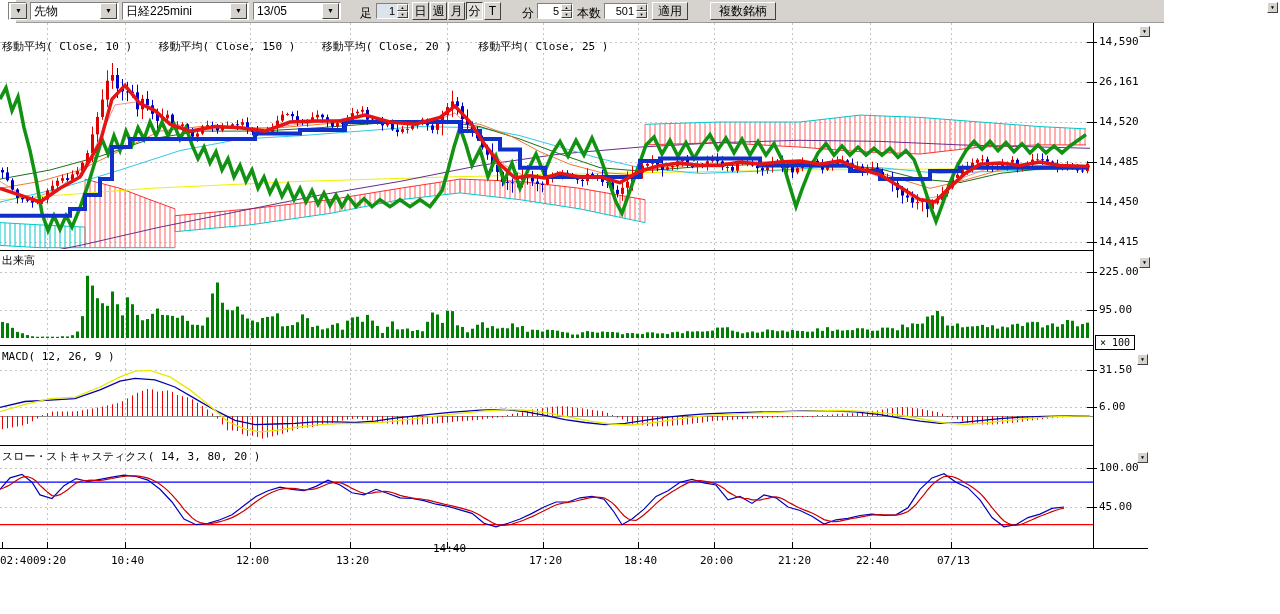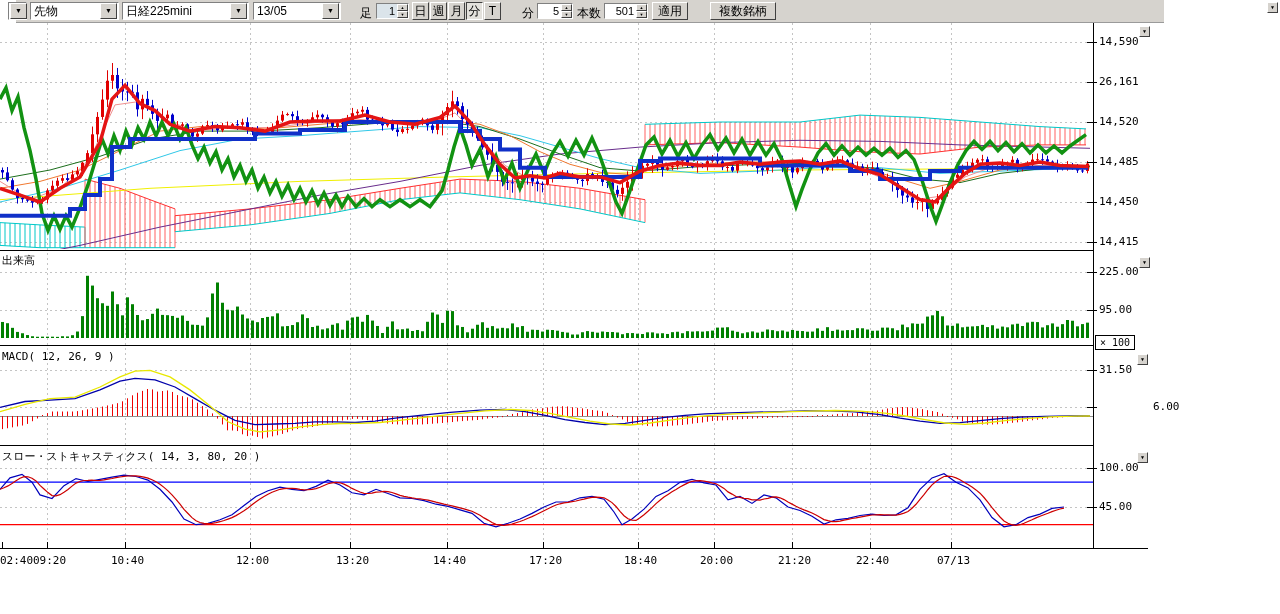--- a/index.html
+++ b/index.html
@@ -1296,20 +1296,21 @@
       <span class="spin-text">501</span>
       <span class="spin-btns">
           <span>▲</span>
           <span>▼</span>
         </span>
       </div>
     <div class="tbtn wide" style="left:636px">適用</div>
     <div class="tbtn xwide" style="left:694px">複数銘柄</div>
   </div>
 
+  <div class="hline" style="left:2px;top:39px">移動平均( Close, 10 )    移動平均( Close, 150 )    移動平均( Close, 20 )    移動平均( Close, 25 )</div>
 
   <div class="plabel" style="left:2px;top:253px">出来高</div>
   <div class="plabel" style="left:2px;top:350px">MACD( 12, 26, 9 )</div>
   <div class="plabel" style="left:2px;top:449px">スロー・ストキャスティクス( 14, 3, 80, 20 )</div>
   <div class="multbox">× 100</div>
 
   <div class="minidrop" style="left:1139px;top:26px"><span>▼</span></div>
   <div class="minidrop" style="left:1139px;top:257px"><span>▼</span></div>
   <div class="minidrop" style="left:1137px;top:354px"><span>▼</span></div>
   <div class="minidrop" style="left:1137px;top:452px"><span>▼</span></div>
@@ -1318,29 +1319,29 @@
   <div id="ticks-overlay">
       <div class="ticklabel" style="left: 1099px; top: 35px;">14,590</div>
       <div class="ticklabel" style="left: 1099px; top: 75px;">26,161</div>
       <div class="ticklabel" style="left: 1099px; top: 115px;">14,520</div>
       <div class="ticklabel" style="left: 1099px; top: 155px;">14,485</div>
       <div class="ticklabel" style="left: 1099px; top: 195px;">14,450</div>
       <div class="ticklabel" style="left: 1099px; top: 235px;">14,415</div>
       <div class="ticklabel" style="left: 1099px; top: 265px;">225.00</div>
       <div class="ticklabel" style="left: 1099px; top: 303px;">95.00</div>
       <div class="ticklabel" style="left: 1099px; top: 363px;">31.50</div>
-      <div class="ticklabel" style="left: 1153px; top: 400px;">6.00</div>
+      <div class="ticklabel" style="left: 1099px; top: 400px;">6.00</div>
       <div class="ticklabel" style="left: 1099px; top: 461px;">100.00</div>
       <div class="ticklabel" style="left: 1099px; top: 500px;">45.00</div>
       <div class="ticklabel" style="left: 0px; top: 554px;">02:40</div>
       <div class="ticklabel" style="left: 33px; top: 554px;">09:20</div>
       <div class="ticklabel" style="left: 111px; top: 554px;">10:40</div>
       <div class="ticklabel" style="left: 236px; top: 554px;">12:00</div>
       <div class="ticklabel" style="left: 336px; top: 554px;">13:20</div>
-      <div class="ticklabel" style="left: 433px; top: 554px;">14:40</div>
+      <div class="ticklabel" style="left: 433px; top: 542px;">14:40</div>
       <div class="ticklabel" style="left: 529px; top: 554px;">17:20</div>
       <div class="ticklabel" style="left: 624px; top: 554px;">18:40</div>
       <div class="ticklabel" style="left: 700px; top: 554px;">20:00</div>
       <div class="ticklabel" style="left: 778px; top: 554px;">21:20</div>
       <div class="ticklabel" style="left: 856px; top: 554px;">22:40</div>
       <div class="ticklabel" style="left: 937px; top: 554px;">07/13</div>
     </div>
 </div>
 
 </body></html>

